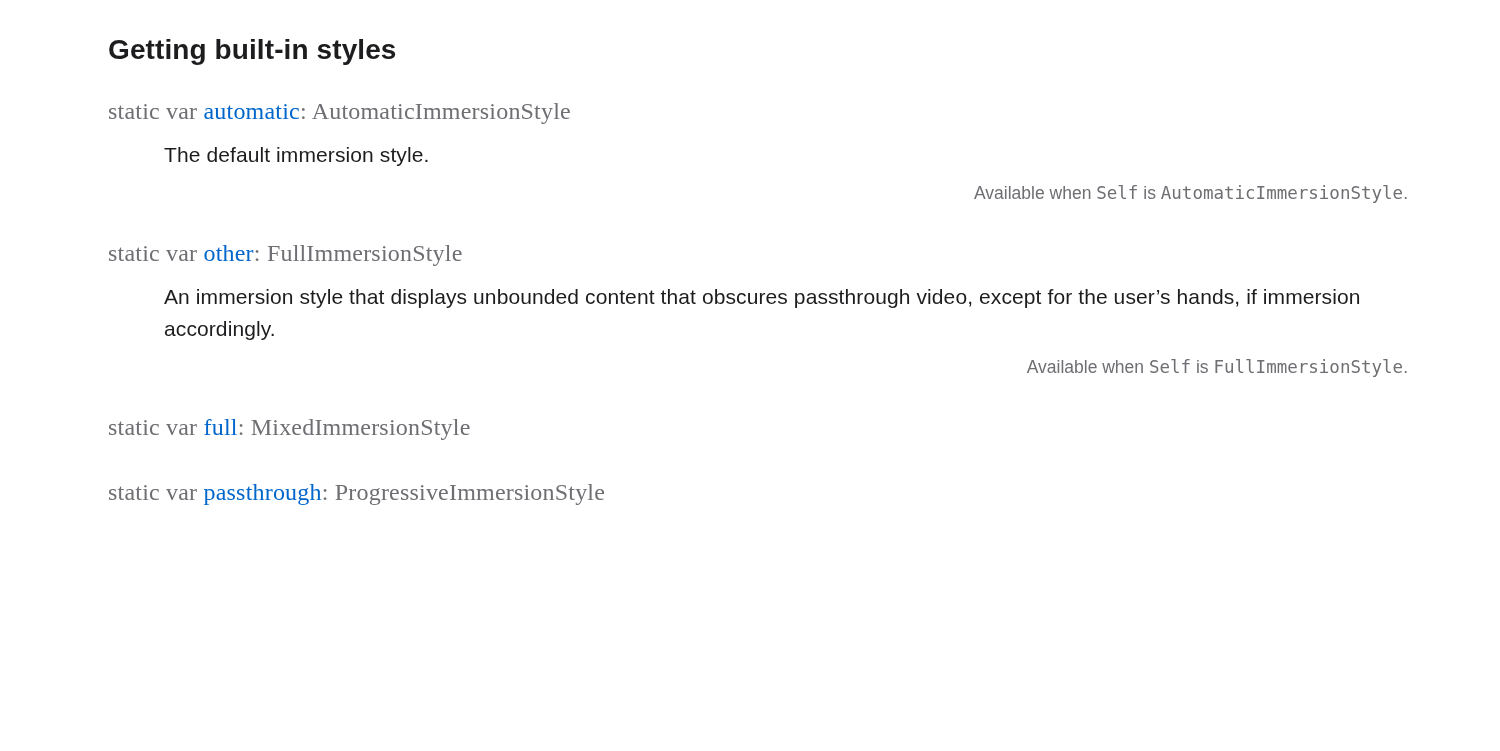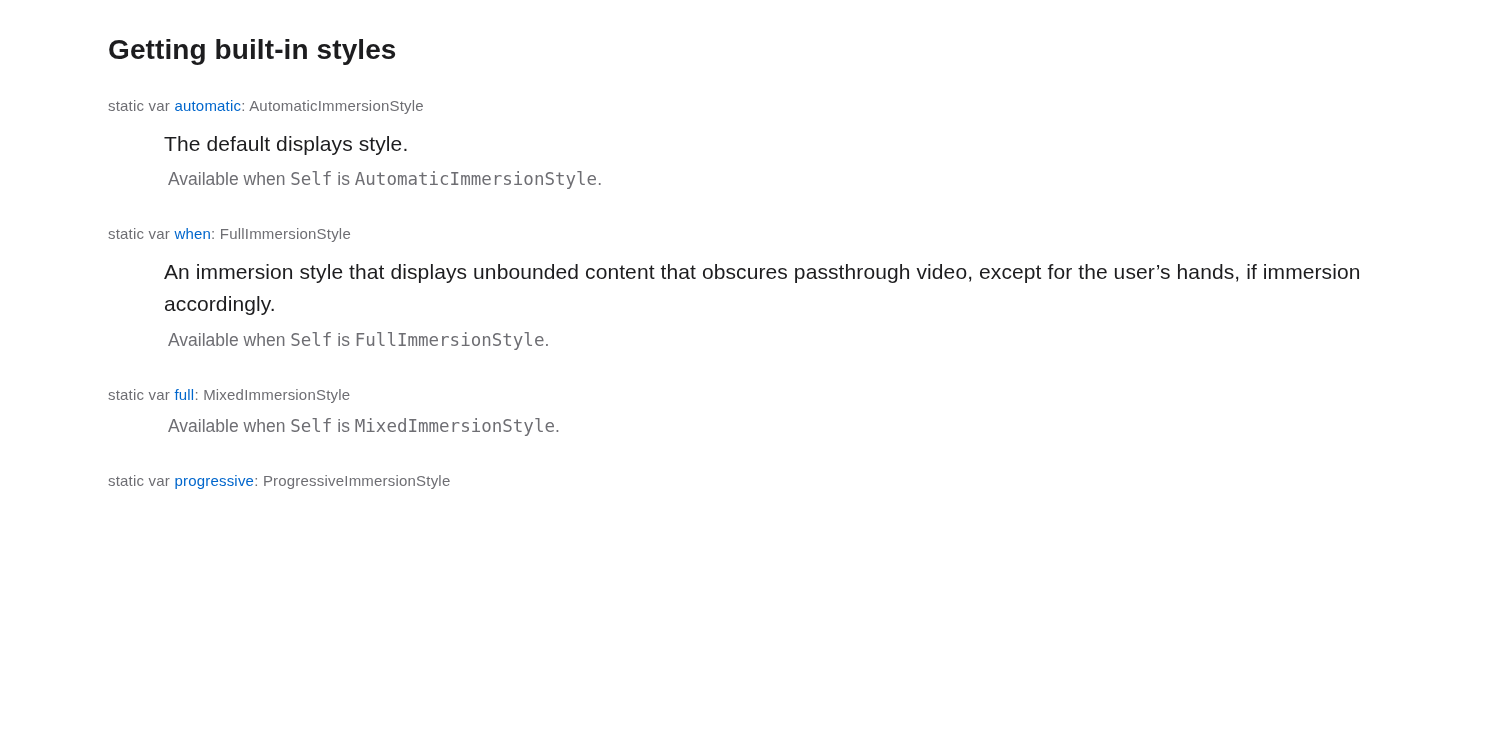--- a/index.html
+++ b/index.html
@@ -25,22 +25,22 @@
     font-size: 28px;
     font-weight: 700;
     letter-spacing: 0.1px;
     margin: 0 0 30px 0;
     color: var(--text-primary);
   }
   .topic {
     margin-bottom: 34px;
   }
   .decl {
-    font-family: Liberation Sans, sans-serif;
-    font-size: 15px;
+    font-family: Liberation Serif, serif;
+    font-size: 24px;
     letter-spacing: 0.2px;
     color: var(--code-keyword);
     line-height: 1.3;
     margin: 0 0 12px 0;
   }
   .decl .kw { color: var(--code-keyword); }
   .decl .ident { color: var(--link-blue); }
   .decl .punct { color: var(--code-keyword); }
   .decl .type { color: var(--code-keyword); }
   .decl a.ident {
@@ -55,68 +55,66 @@
     font-size: 21px;
     line-height: 1.52;
     color: var(--text-primary);
     margin: 0 0 10px 0;
     max-width: 1260px;
     letter-spacing: 0.1px;
   }
   .availability {
     font-size: 17.5px;
     color: var(--text-secondary);
-    margin: 4px;
+    margin: 12px;
     letter-spacing: 0px;
+    text-align: right;
   }
   .availability .mono {
     font-family: "SF Mono", ui-monospace, Menlo, Consolas, monospace;
     color: var(--text-secondary);
   }
 </style>
 </head>
 <body>
 
 <div class="wrap">
   <h2 class="section-title">Getting built-in styles</h2>
 
   <div class="topic">
     <p class="decl">
       <span class="kw">static var </span><a href="#" class="ident">automatic</a><span class="punct">: </span><span class="type">AutomaticImmersionStyle</span>
     </p>
     <div class="body-area">
-      <p class="abstract">The default displays style.</p>
+      <p class="abstract">The default immersion style.</p>
       <p class="availability">
         <span>Available when </span><span class="mono">Self</span><span> is </span><span class="mono">AutomaticImmersionStyle</span><span>.</span>
       </p>
     </div>
   </div>
 
   <div class="topic">
     <p class="decl">
-      <span class="kw">static var </span><a href="#" class="ident">when</a><span class="punct">: </span><span class="type">FullImmersionStyle</span>
+      <span class="kw">static var </span><a href="#" class="ident">other</a><span class="punct">: </span><span class="type">FullImmersionStyle</span>
     </p>
     <div class="body-area">
       <p class="abstract">An immersion style that displays unbounded content that obscures passthrough video, except for the user’s hands, if immersion accordingly.</p>
       <p class="availability">
         <span>Available when </span><span class="mono">Self</span><span> is </span><span class="mono">FullImmersionStyle</span><span>.</span>
       </p>
     </div>
   </div>
 
   <div class="topic">
     <p class="decl">
       <span class="kw">static var </span><a href="#" class="ident">full</a><span class="punct">: </span><span class="type">MixedImmersionStyle</span>
     </p>
     <div class="body-area">
-      <p class="availability">
-        <span>Available when </span><span class="mono">Self</span><span> is </span><span class="mono">MixedImmersionStyle</span><span>.</span>
-      </p>
     </div>
   </div>
 
   <div class="topic">
     <p class="decl">
-      <span class="kw">static var </span><a href="#" class="ident">progressive</a><span class="punct">: </span><span class="type">ProgressiveImmersionStyle</span>
+      <span class="kw">static var </span><a href="#" class="ident">passthrough</a><span class="punct">: </span><span class="type">ProgressiveImmersionStyle</span>
     </p>
   </div>
 
 </div>
 
 </body></html>

